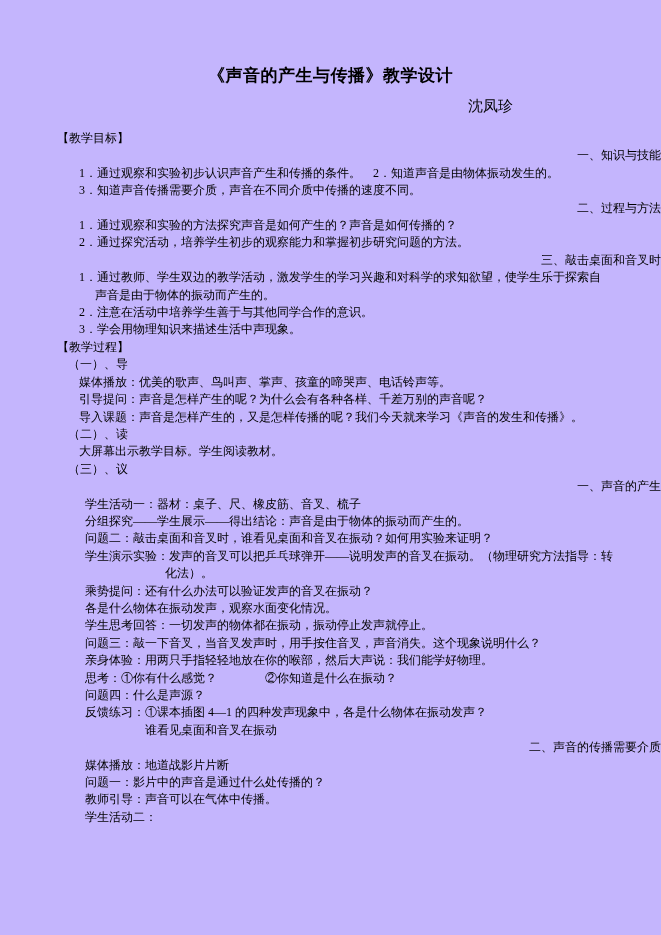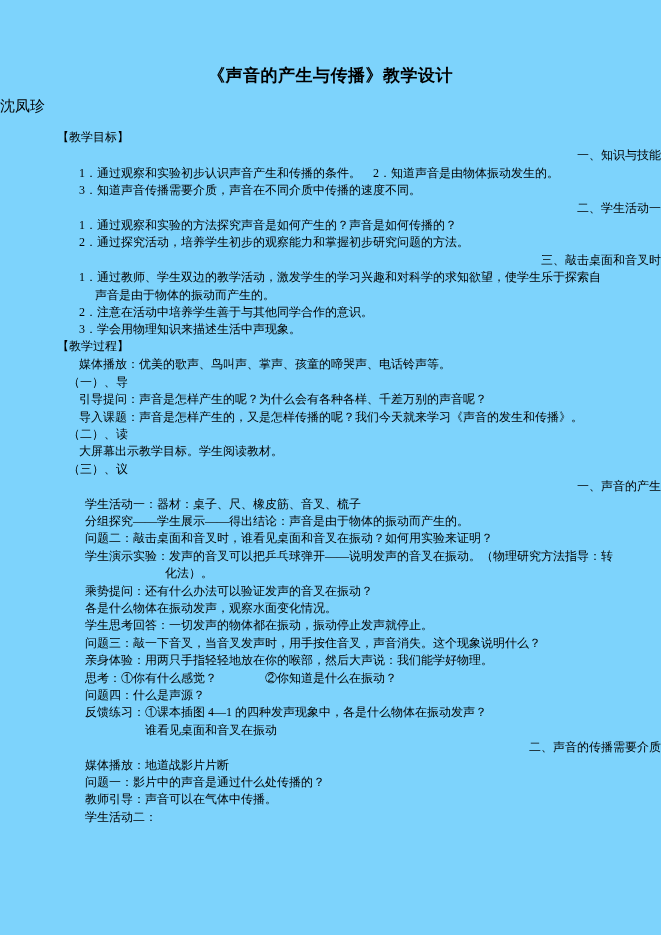--- a/index.html
+++ b/index.html
@@ -4,79 +4,80 @@
 <style>
   html, body {
     margin: 0;
     padding: 0;
     background: #ffffff;
   }
   .page {
     position: relative;
     width: 661px;
     height: 935px;
-    background: #7dd3fc;
+    background: #c4b5fd;
     color: #000000;
     font-family: "Liberation Serif", serif;
     overflow: hidden;
   }
   .title {
     padding-top: 64px;
     text-align: center;
     font-size: 17px;
     font-weight: bold;
     line-height: 24px;
     letter-spacing: 0.5px;
   }
   .author {
     margin-top: 8px;
+    text-align: right;
     padding-right: 148px;
     font-size: 15px;
     line-height: 21px;
   }
   .content {
     margin-top: 13px;
     margin-left: 57px;
     font-size: 12px;
   }
   .dline {
     line-height: 17.4px;
     white-space: pre;
   }
-  .in0 { padding-left: 0; font-family: Liberation Mono, monospace; }
+  .in0 { padding-left: 0; }
   .in1 { padding-left: 11px; }
   .in2 { padding-left: 19px; text-align: right; }
   .in3 { padding-left: 22px; }
   .in4 { padding-left: 28px; }
   .in5 { padding-left: 38px; }
   .in6 { padding-left: 88px; }
   .in7 { padding-left: 108px; }
 </style>
 </head>
 <body>
 
 <div class="page">
   <div class="title">《声音的产生与传播》教学设计</div>
   <div class="author">沈凤珍</div>
   <div class="content">
       <div class="dline in0">【教学目标】</div>
       <div class="dline in2">一、知识与技能</div>
       <div class="dline in3">1．通过观察和实验初步认识声音产生和传播的条件。　2．知道声音是由物体振动发生的。</div>
       <div class="dline in3">3．知道声音传播需要介质，声音在不同介质中传播的速度不同。</div>
-      <div class="dline in2">二、学生活动一</div>
+      <div class="dline in2">二、过程与方法</div>
       <div class="dline in3">1．通过观察和实验的方法探究声音是如何产生的？声音是如何传播的？</div>
       <div class="dline in3">2．通过探究活动，培养学生初步的观察能力和掌握初步研究问题的方法。</div>
       <div class="dline in2">三、敲击桌面和音叉时</div>
       <div class="dline in3">1．通过教师、学生双边的教学活动，激发学生的学习兴趣和对科学的求知欲望，使学生乐于探索自</div>
       <div class="dline in5">声音是由于物体的振动而产生的。</div>
       <div class="dline in3">2．注意在活动中培养学生善于与其他同学合作的意识。</div>
       <div class="dline in3">3．学会用物理知识来描述生活中声现象。</div>
       <div class="dline in0">【教学过程】</div>
+      <div class="dline in1">（一）、导</div>
       <div class="dline in3">媒体播放：优美的歌声、鸟叫声、掌声、孩童的啼哭声、电话铃声等。</div>
-      <div class="dline in1">（一）、导</div>
       <div class="dline in3">引导提问：声音是怎样产生的呢？为什么会有各种各样、千差万别的声音呢？</div>
       <div class="dline in3">导入课题：声音是怎样产生的，又是怎样传播的呢？我们今天就来学习《声音的发生和传播》。</div>
       <div class="dline in1">（二）、读</div>
       <div class="dline in3">大屏幕出示教学目标。学生阅读教材。</div>
       <div class="dline in1">（三）、议</div>
       <div class="dline in2">一、声音的产生</div>
       <div class="dline in4">学生活动一：器材：桌子、尺、橡皮筋、音叉、梳子</div>
       <div class="dline in4">分组探究——学生展示——得出结论：声音是由于物体的振动而产生的。</div>
       <div class="dline in4">问题二：敲击桌面和音叉时，谁看见桌面和音叉在振动？如何用实验来证明？</div>
       <div class="dline in4">学生演示实验：发声的音叉可以把乒乓球弹开——说明发声的音叉在振动。（物理研究方法指导：转</div>

